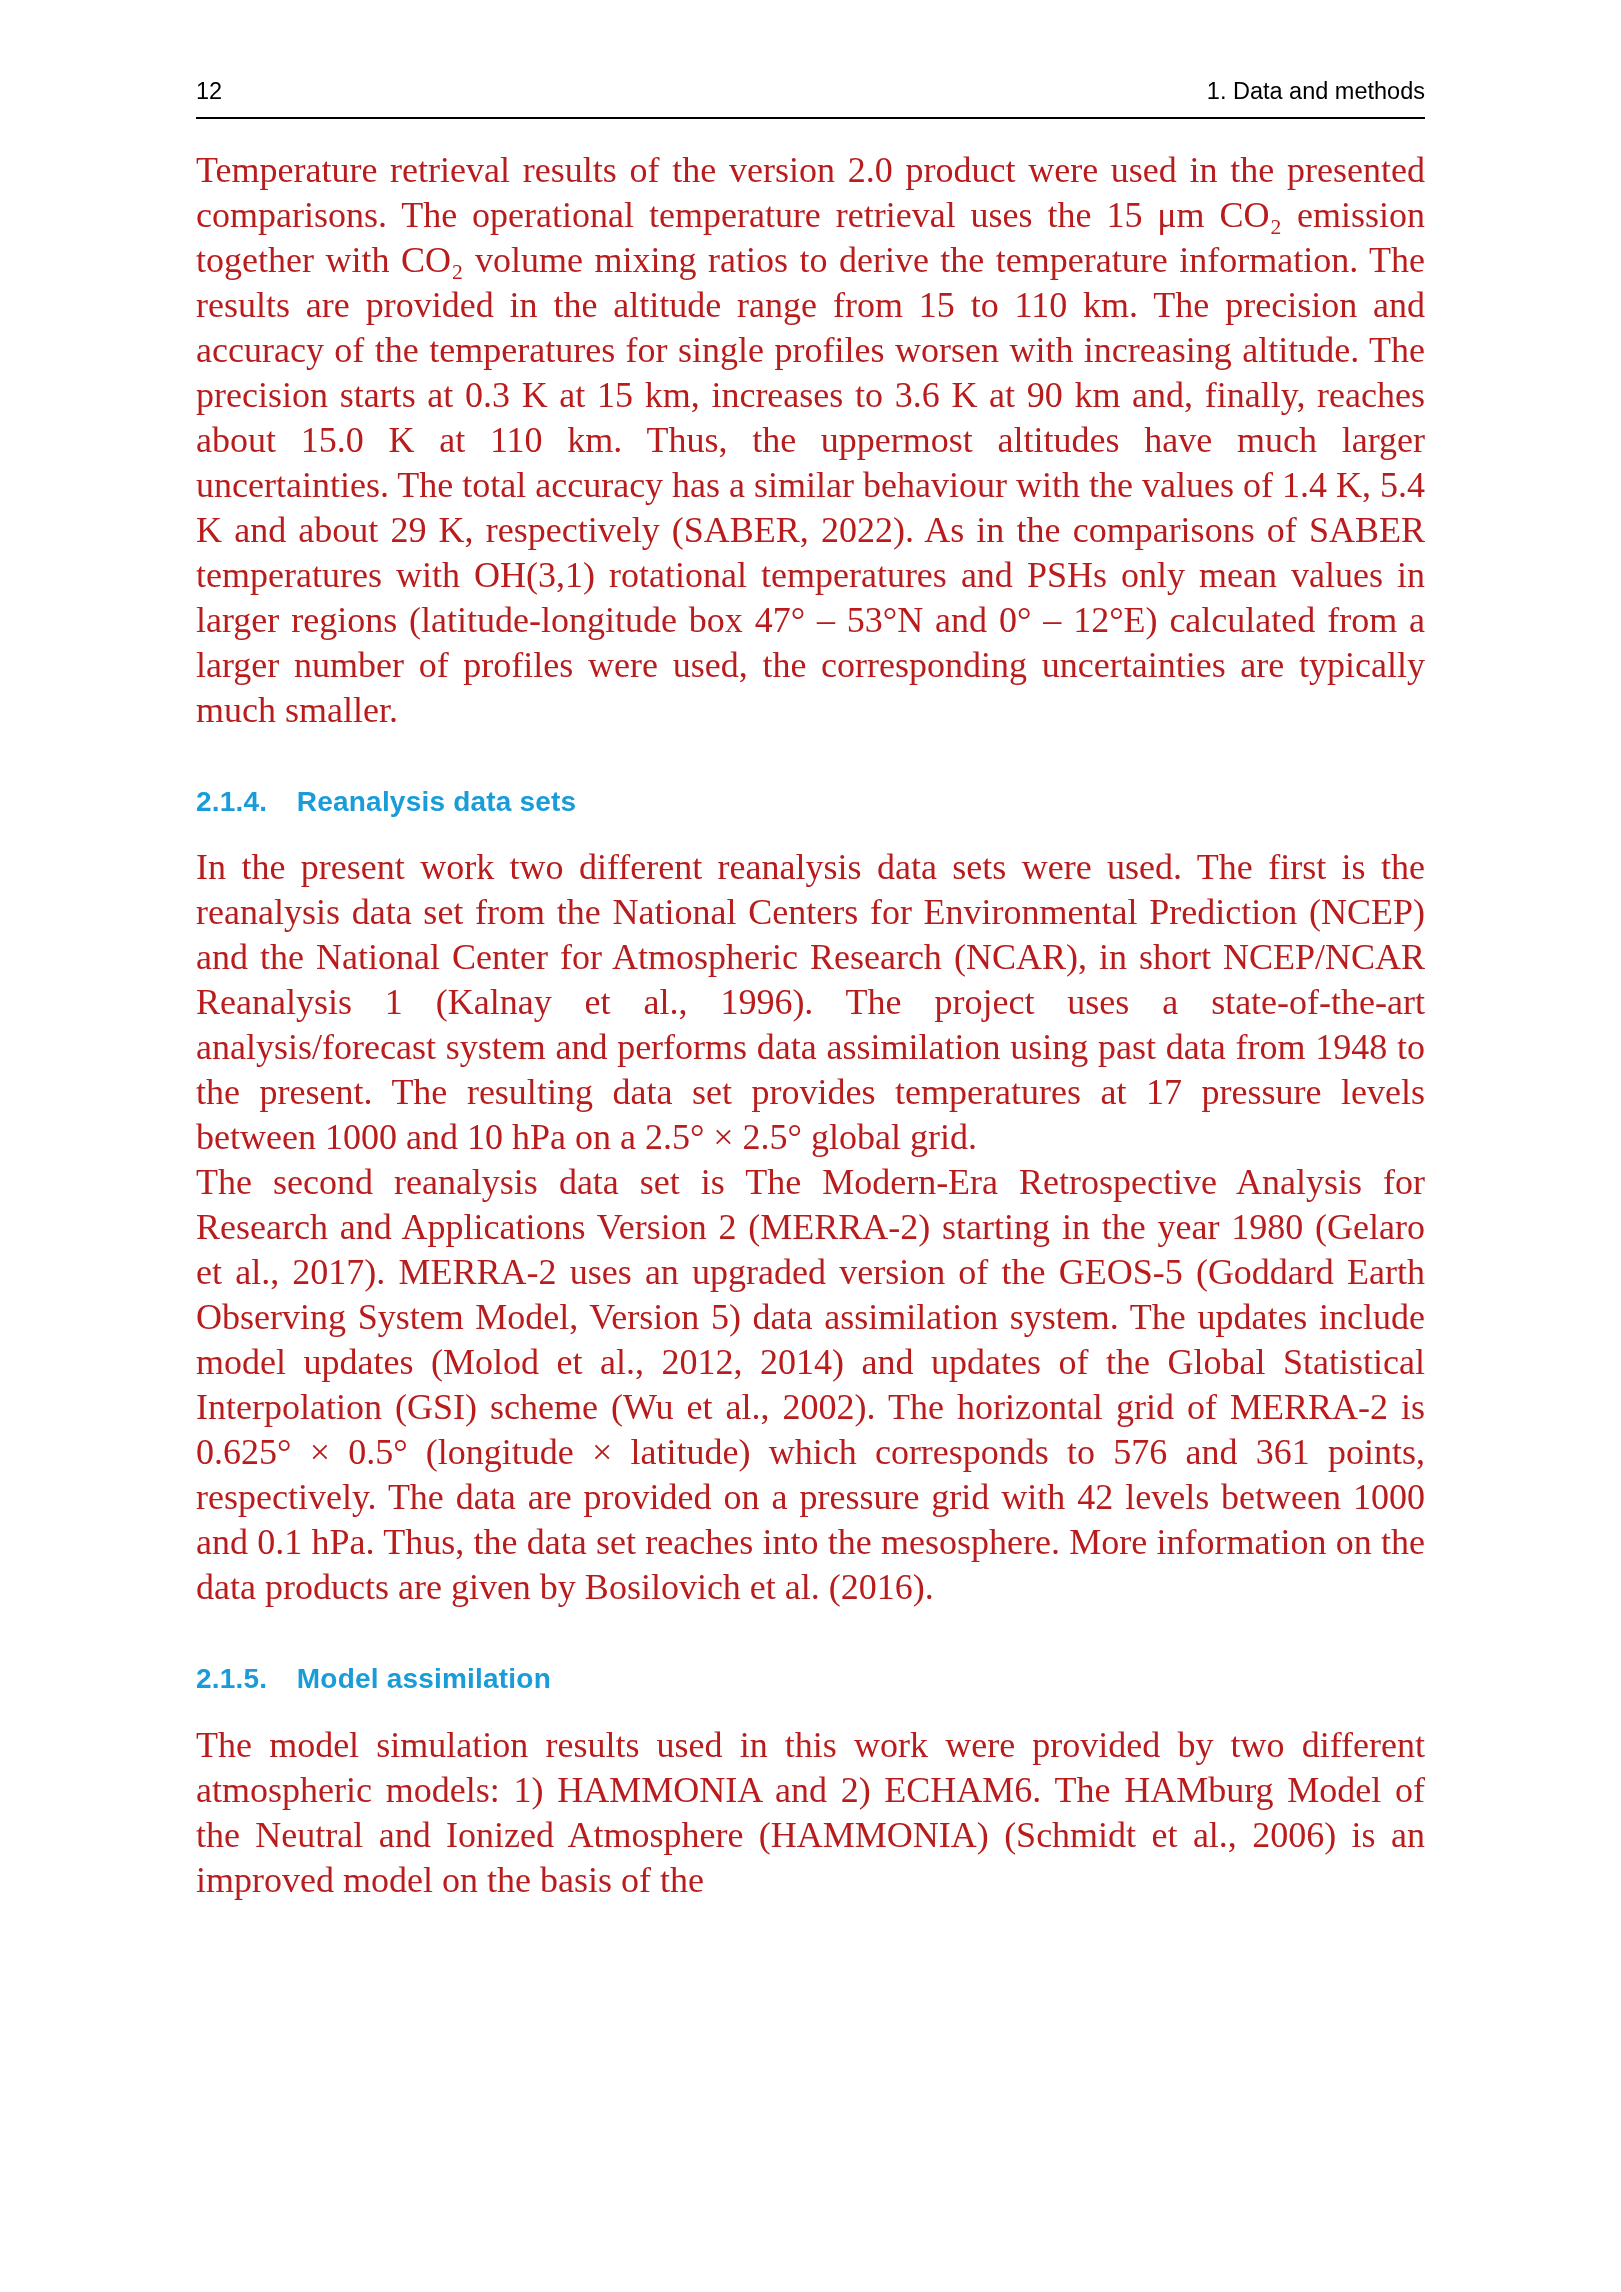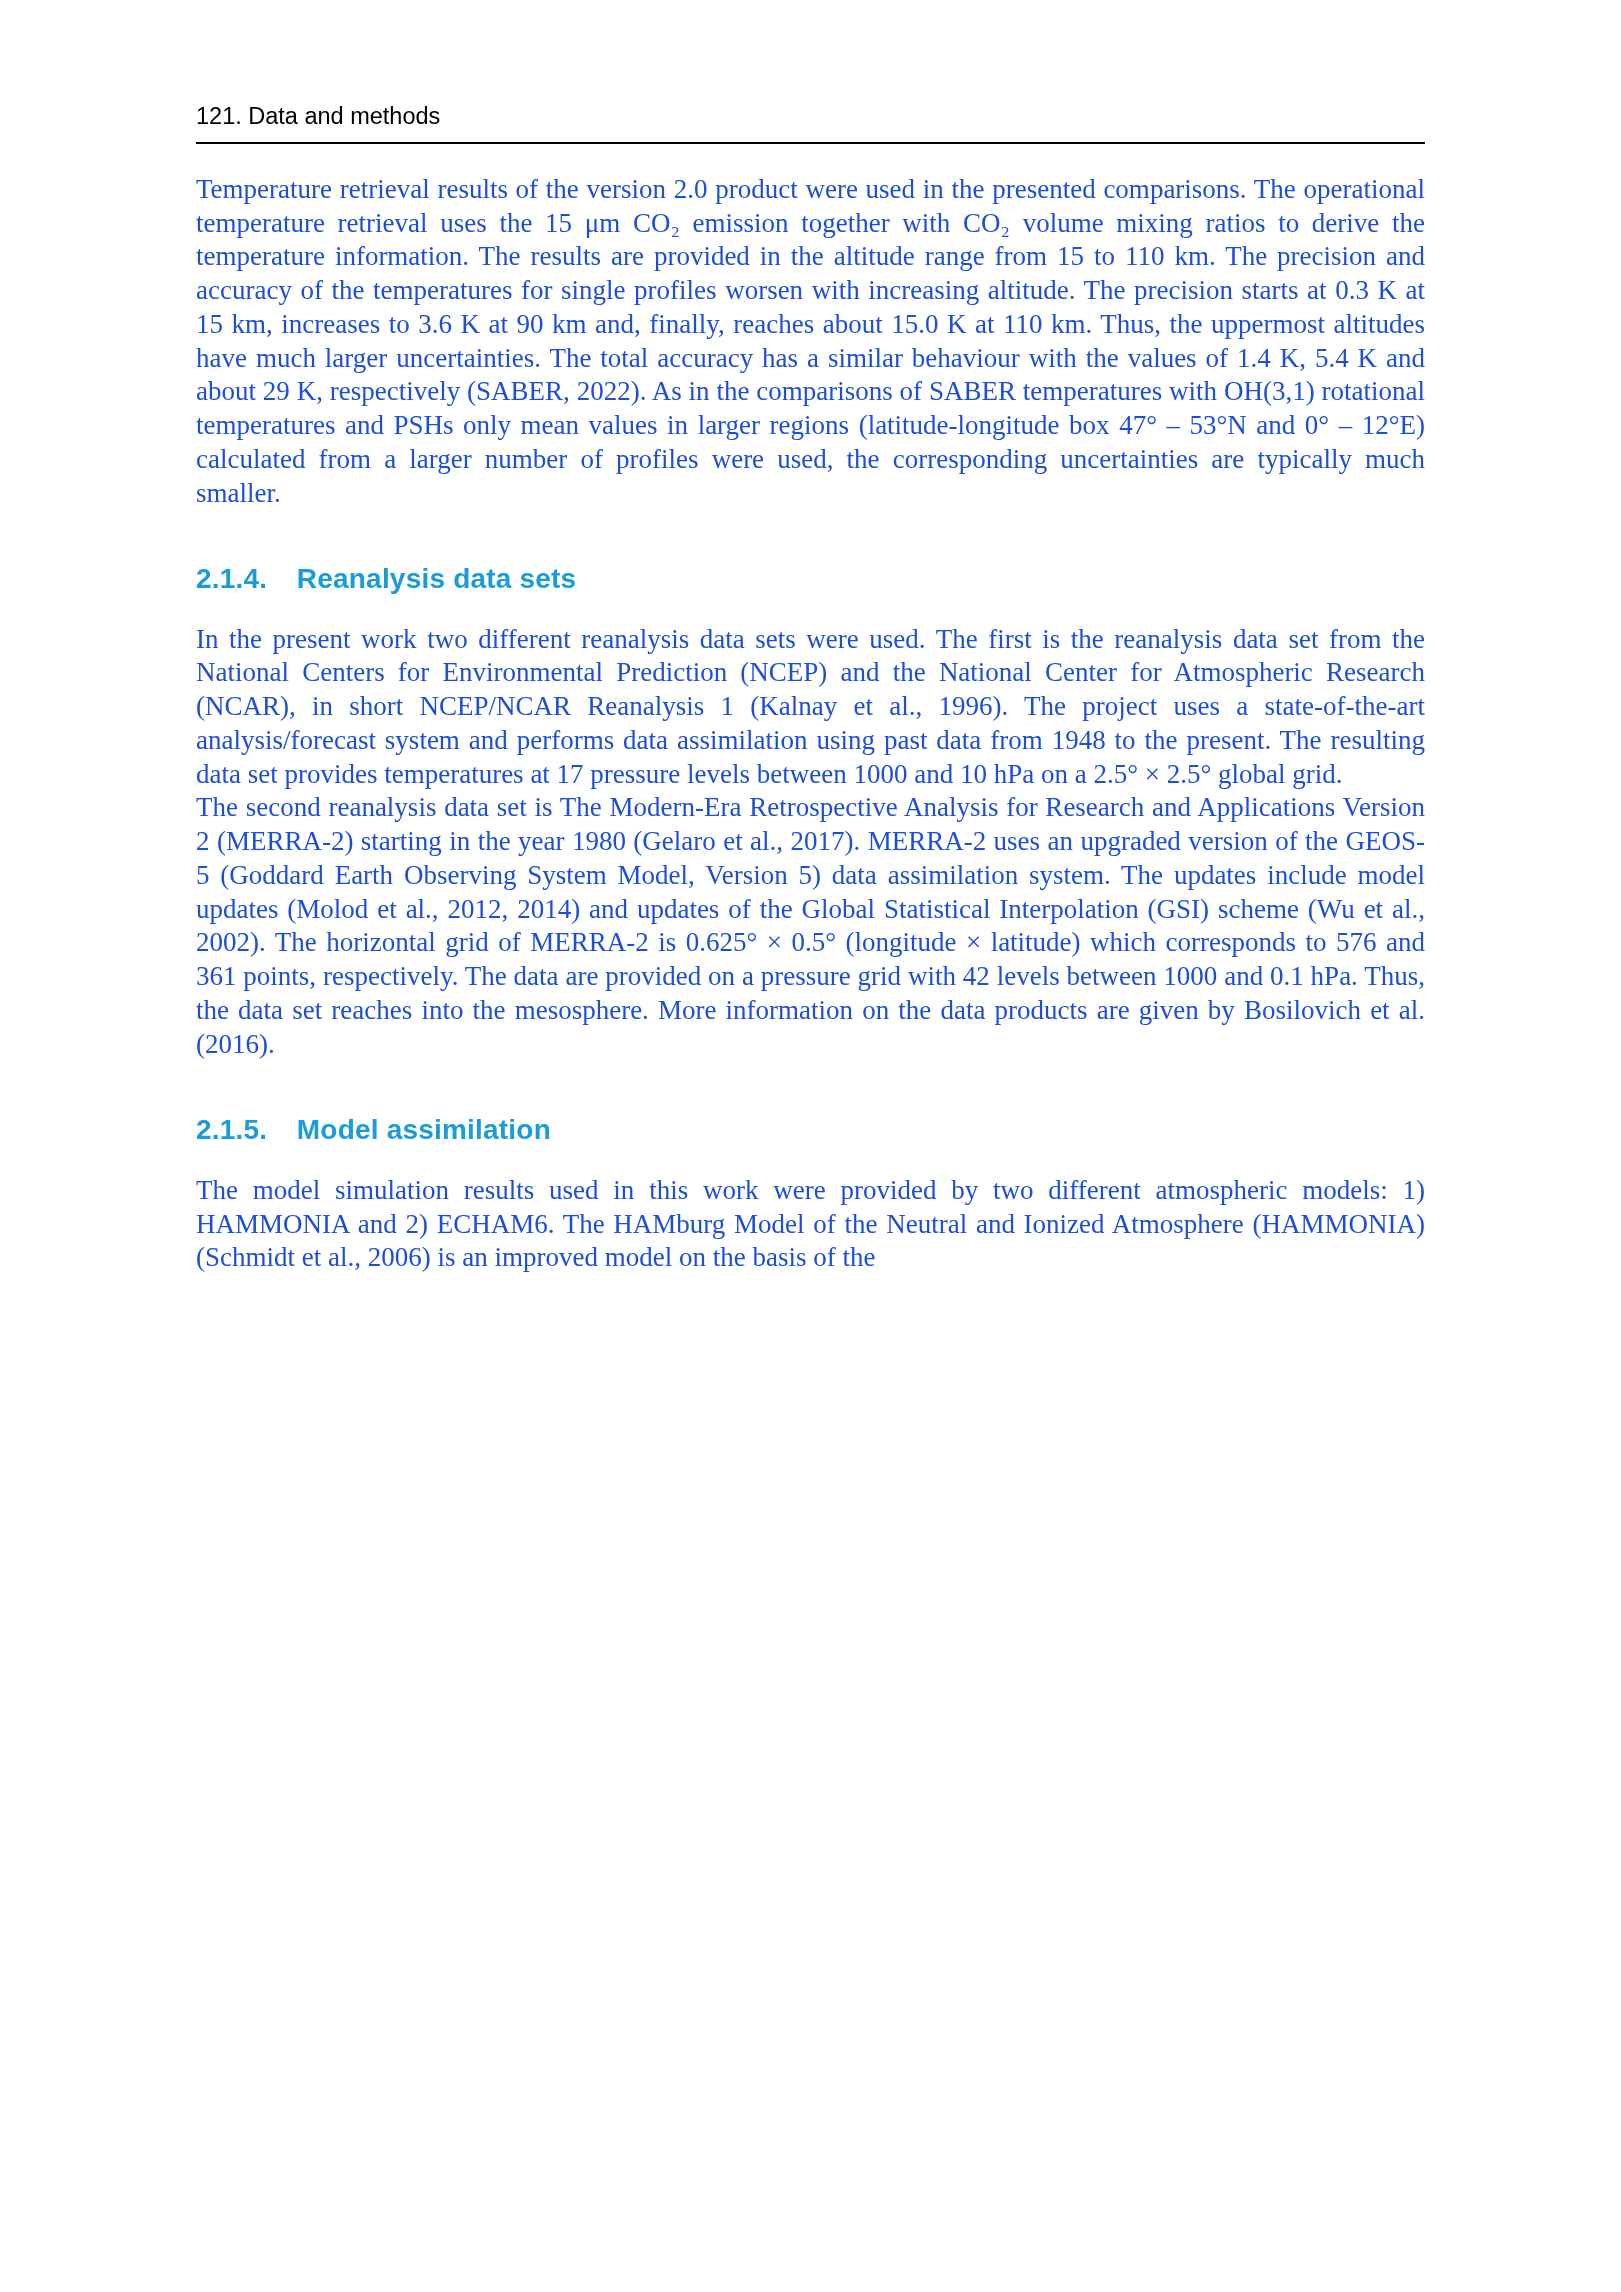--- a/index.html
+++ b/index.html
@@ -13,38 +13,39 @@
     background: #ffffff;
     box-sizing: border-box;
     overflow: hidden;
   }
   .content {
     margin: 0 196px;
     width: 1229px;
   }
   .running-header {
     display: flex;
+    justify-content: space-between;
     align-items: baseline;
-    padding-top: 103px;
+    padding-top: 78px;
     font-family: "Liberation Sans", sans-serif;
     font-size: 23.5px;
     color: #000000;
   }
   .header-rule {
     height: 2px;
     background: #000000;
     margin-top: 11.8px;
   }
   .body-text {
     font-family: "Liberation Serif", "DejaVu Serif", serif;
-    font-size: 27px;
+    font-size: 36px;
     line-height: 1.25;
     text-align: justify;
     margin: 0;
-    color: #1d4ed8;
+    color: #b91c1c;
   }
   .body-text.first {
     margin-top: 29px;
   }
   .section-heading {
     font-family: "Liberation Sans", sans-serif;
     font-size: 28px;
     font-weight: 700;
     color: var(--heading-blue, #1a9cd8);
     margin: 53px 0 27.4px 0;

